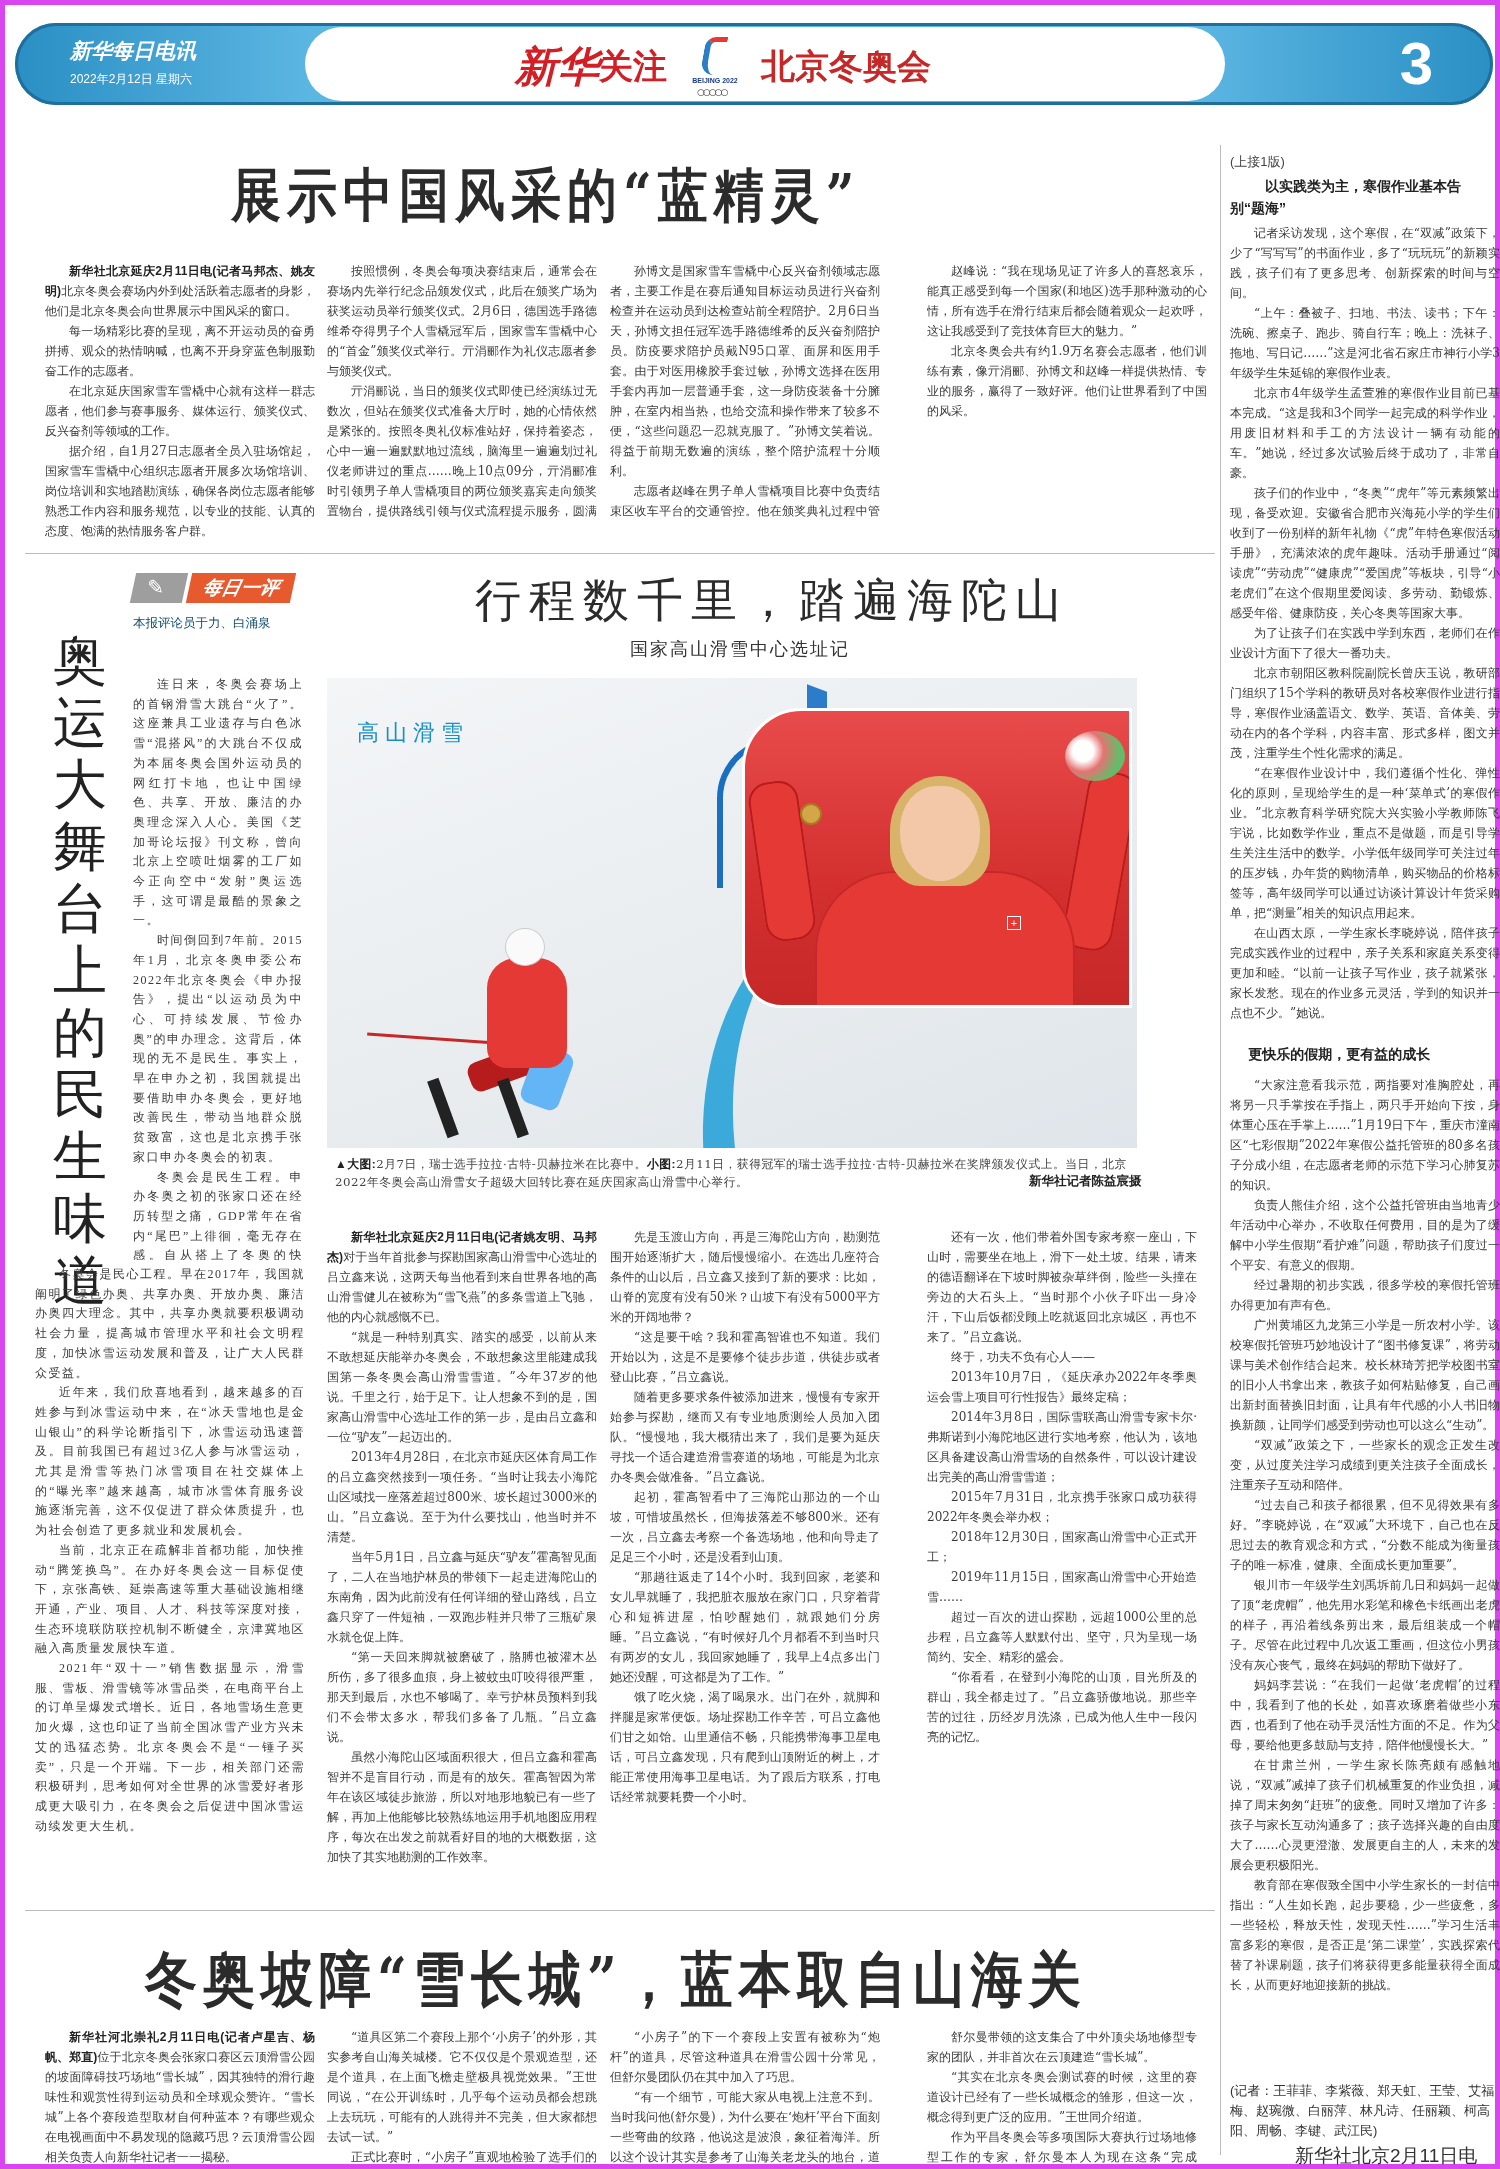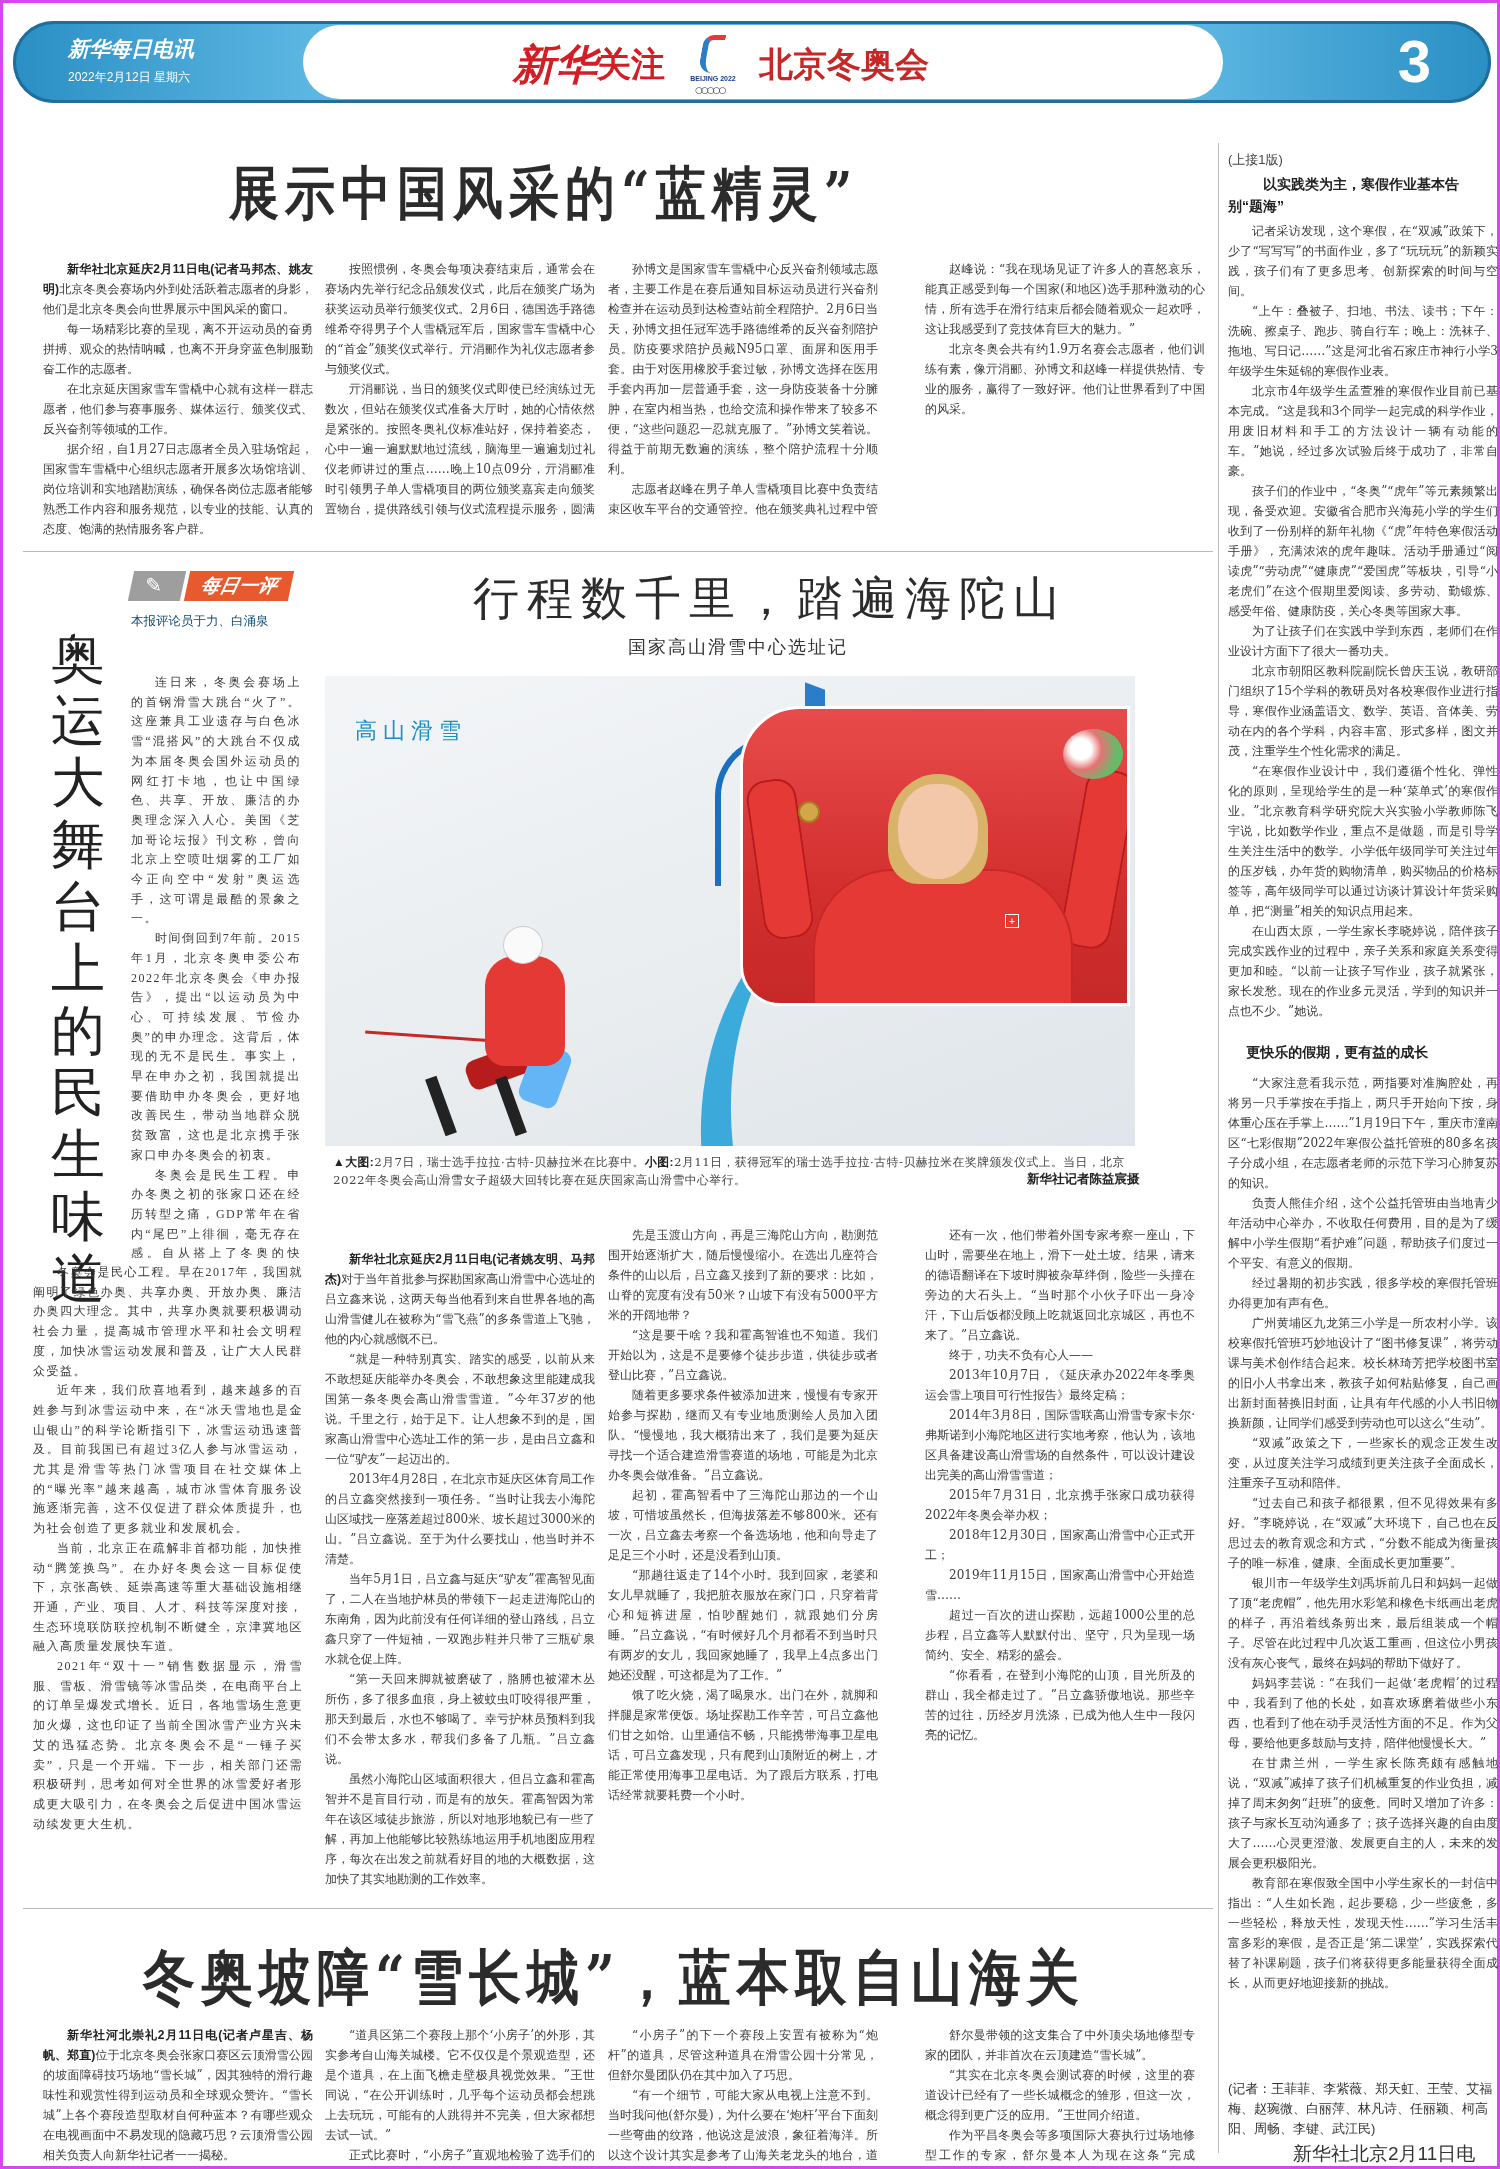--- a/index.html
+++ b/index.html
@@ -1,17 +1,17 @@
 <!DOCTYPE html>
 <html><head>
 <meta charset="utf-8">
 <style>
   * { box-sizing: border-box; margin: 0; padding: 0; }
   body { width: 1500px; height: 2169px; background: #ffffff; font-family: "DejaVu Serif", serif; color: #333; overflow: hidden; position: relative; }
-  .page { position: absolute; left: 0; top: 0; width: 1500px; height: 2169px; border: 3px solid #d946ef; }
+  .page { position: absolute; left: 0; top: 0; width: 1500px; height: 2169px; border: 5px solid #d946ef; }
 
   
   .masthead { position: absolute; left: 10px; top: 18px; width: 1478px; height: 82px; border-radius: 41px; background: linear-gradient(90deg, #2a8fc4 0%, #5cb6e2 20%, #5cb6e2 80%, #2a8fc4 100%); box-shadow: inset 0 0 0 3px #1f6f9d; }
   .masthead .white-band { position: absolute; left: 290px; top: 4px; width: 920px; height: 74px; background: #fff; border-radius: 37px; }
   .mh-left { position: absolute; left: 55px; top: 14px; color: #fff; }
   .mh-brand { font-family: "DejaVu Serif", serif; font-size: 21px; font-weight: bold; font-style: italic; }
   .mh-date { font-family: "Liberation Sans", sans-serif; font-size: 12px; margin-top: 6px; }
   .mh-center { position: absolute; left: 500px; top: 14px; display: flex; align-items: center; gap: 18px; }
   .mh-xinhua { font-size: 42px; font-weight: bold; color: #d21f26; font-style: italic; font-family: "DejaVu Serif", serif; }
   .mh-focus { font-size: 34px; color: #d21f26; font-weight: bold; }
@@ -177,21 +177,21 @@
       <div class="bouquet"></div>
       <div class="flagbadge">+</div>
     </div>
   </div>
 
   <div class="caption">
     <b>▲大图:</b><span>2月7日，瑞士选手拉拉·古特-贝赫拉米在比赛中。</span><b>小图:</b><span>2月11日，获得冠军的瑞士选手拉拉·古特-贝赫拉米在奖牌颁发仪式上。当日，北京2022年冬奥会高山滑雪女子超级大回转比赛在延庆国家高山滑雪中心举行。</span>
   </div>
   <div class="credit">新华社记者陈益宸摄</div>
 
-  <div class="col" style="left:322px; top:1222px; width:270px; height:660px; overflow:hidden;margin-top:24px;">
+  <div class="col" style="left:322px; top:1222px; width:270px; height:660px; overflow:hidden;">
     <p><span class="dateline">新华社北京延庆2月11日电(记者姚友明、马邦杰)</span><span>对于当年首批参与探勘国家高山滑雪中心选址的吕立鑫来说，这两天每当他看到来自世界各地的高山滑雪健儿在被称为“雪飞燕”的多条雪道上飞驰，他的内心就感慨不已。</span></p>
     <p>“就是一种特别真实、踏实的感受，以前从来不敢想延庆能举办冬奥会，不敢想象这里能建成我国第一条冬奥会高山滑雪雪道。”今年37岁的他说。千里之行，始于足下。让人想象不到的是，国家高山滑雪中心选址工作的第一步，是由吕立鑫和一位“驴友”一起迈出的。</p>
     <p>2013年4月28日，在北京市延庆区体育局工作的吕立鑫突然接到一项任务。“当时让我去小海陀山区域找一座落差超过800米、坡长超过3000米的山。”吕立鑫说。至于为什么要找山，他当时并不清楚。</p>
     <p>当年5月1日，吕立鑫与延庆“驴友”霍高智见面了，二人在当地护林员的带领下一起走进海陀山的东南角，因为此前没有任何详细的登山路线，吕立鑫只穿了一件短袖，一双跑步鞋并只带了三瓶矿泉水就仓促上阵。</p>
     <p>“第一天回来脚就被磨破了，胳膊也被灌木丛所伤，多了很多血痕，身上被蚊虫叮咬得很严重，那天到最后，水也不够喝了。幸亏护林员预料到我们不会带太多水，帮我们多备了几瓶。”吕立鑫说。</p>
     <p>虽然小海陀山区域面积很大，但吕立鑫和霍高智并不是盲目行动，而是有的放矢。霍高智因为常年在该区域徒步旅游，所以对地形地貌已有一些了解，再加上他能够比较熟练地运用手机地图应用程序，每次在出发之前就看好目的地的大概数据，这加快了其实地勘测的工作效率。</p>
   </div>
   <div class="col" style="left:605px; top:1222px; width:270px; height:660px; overflow:hidden;">
     <p>先是玉渡山方向，再是三海陀山方向，勘测范围开始逐渐扩大，随后慢慢缩小。在选出几座符合条件的山以后，吕立鑫又接到了新的要求：比如，山脊的宽度有没有50米？山坡下有没有5000平方米的开阔地带？</p>
     <p>“这是要干啥？我和霍高智谁也不知道。我们开始以为，这是不是要修个徒步步道，供徒步或者登山比赛，”吕立鑫说。</p>

